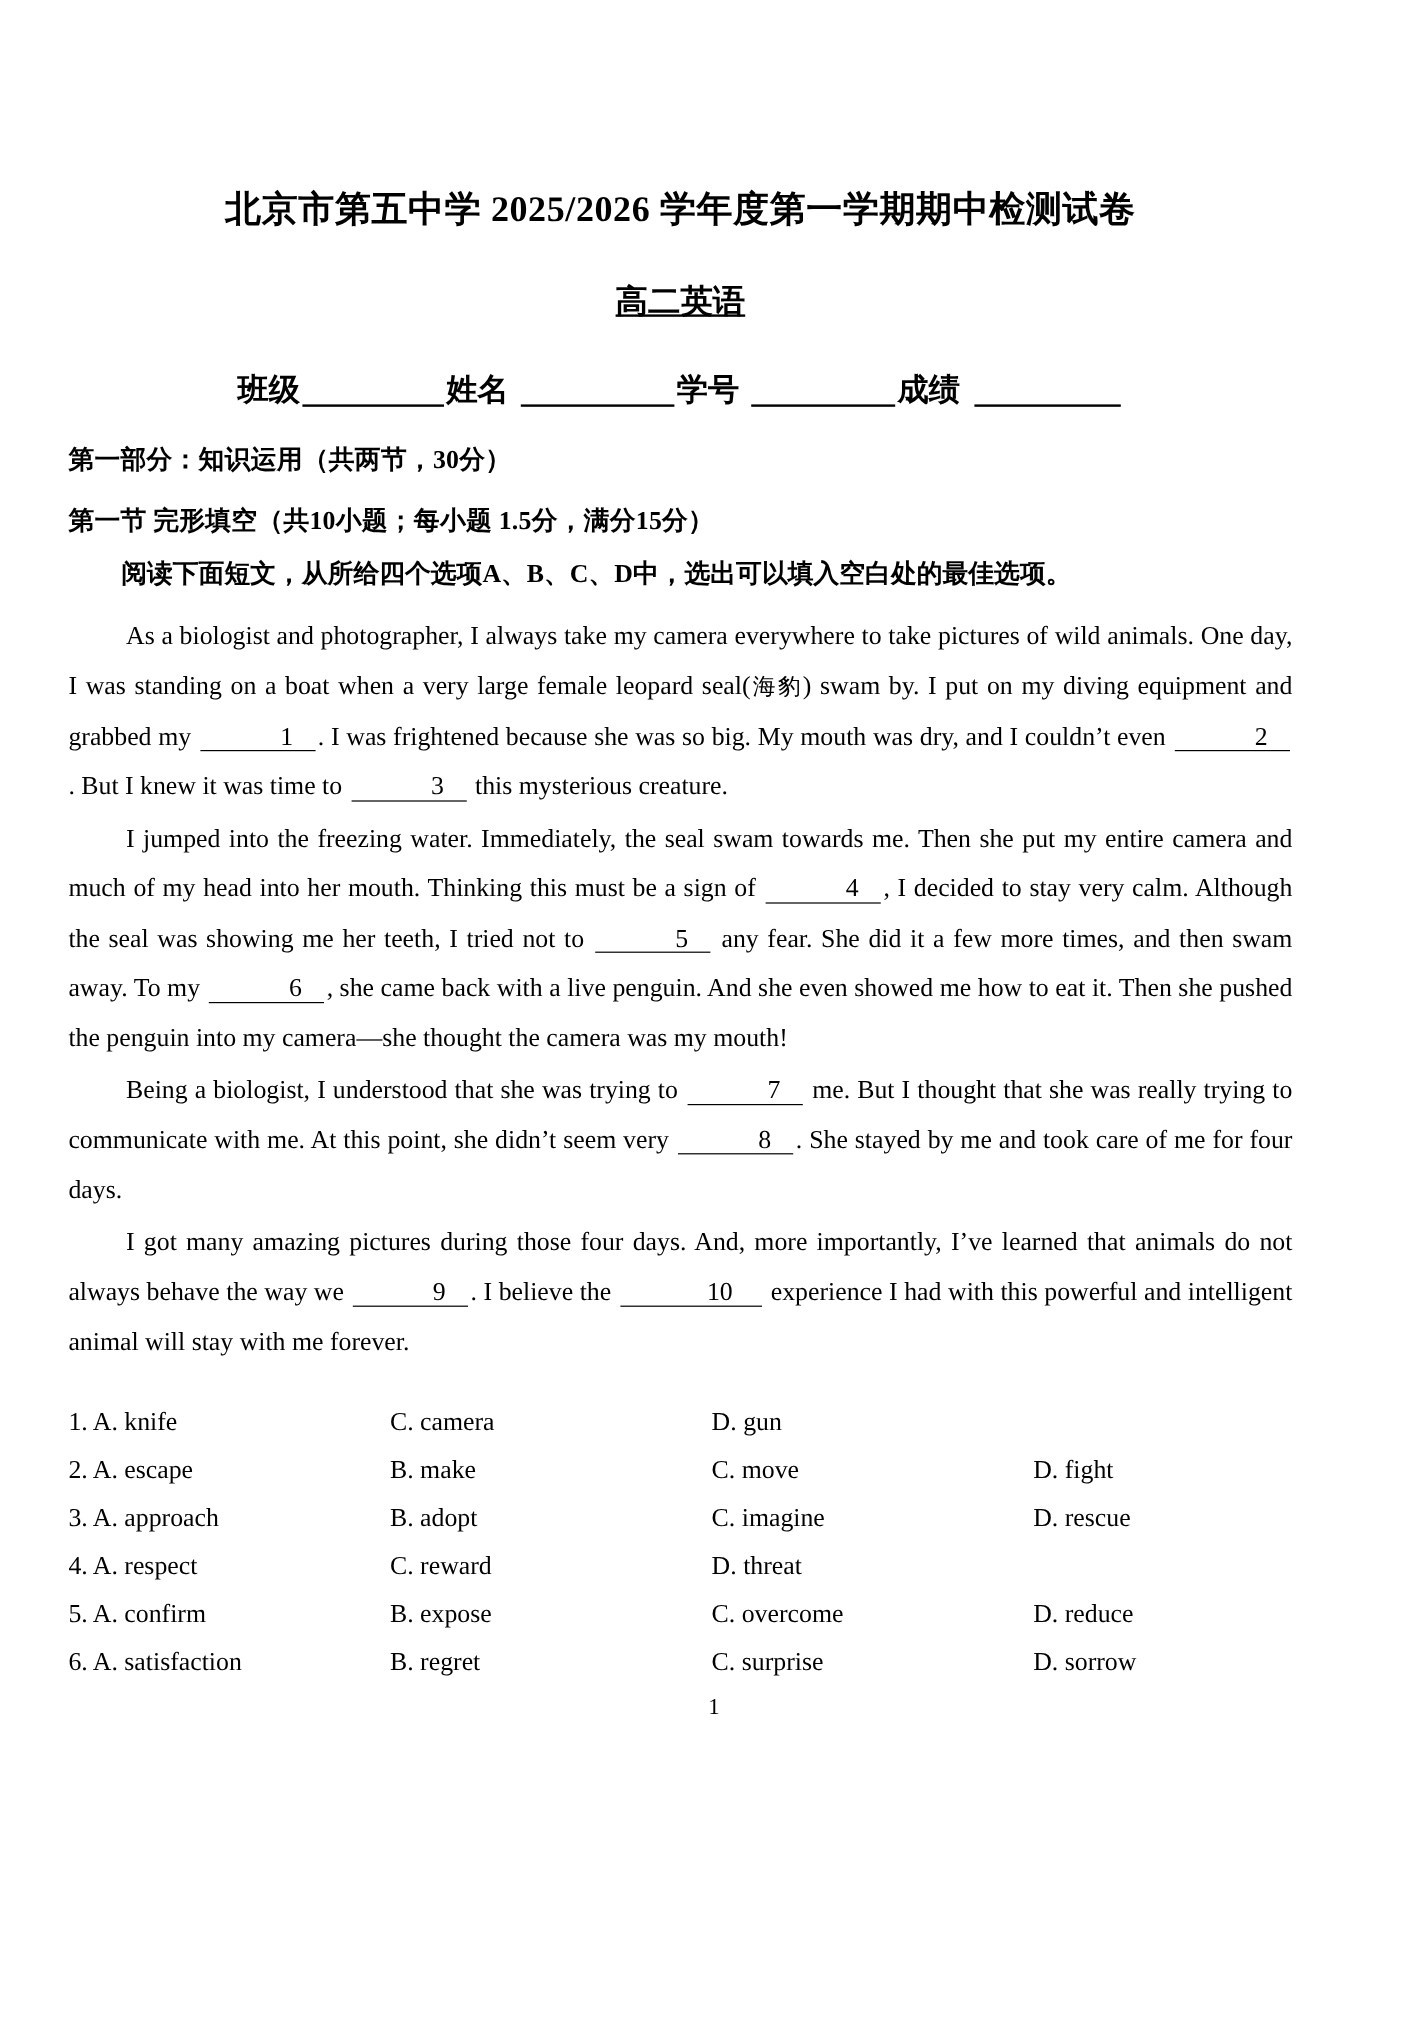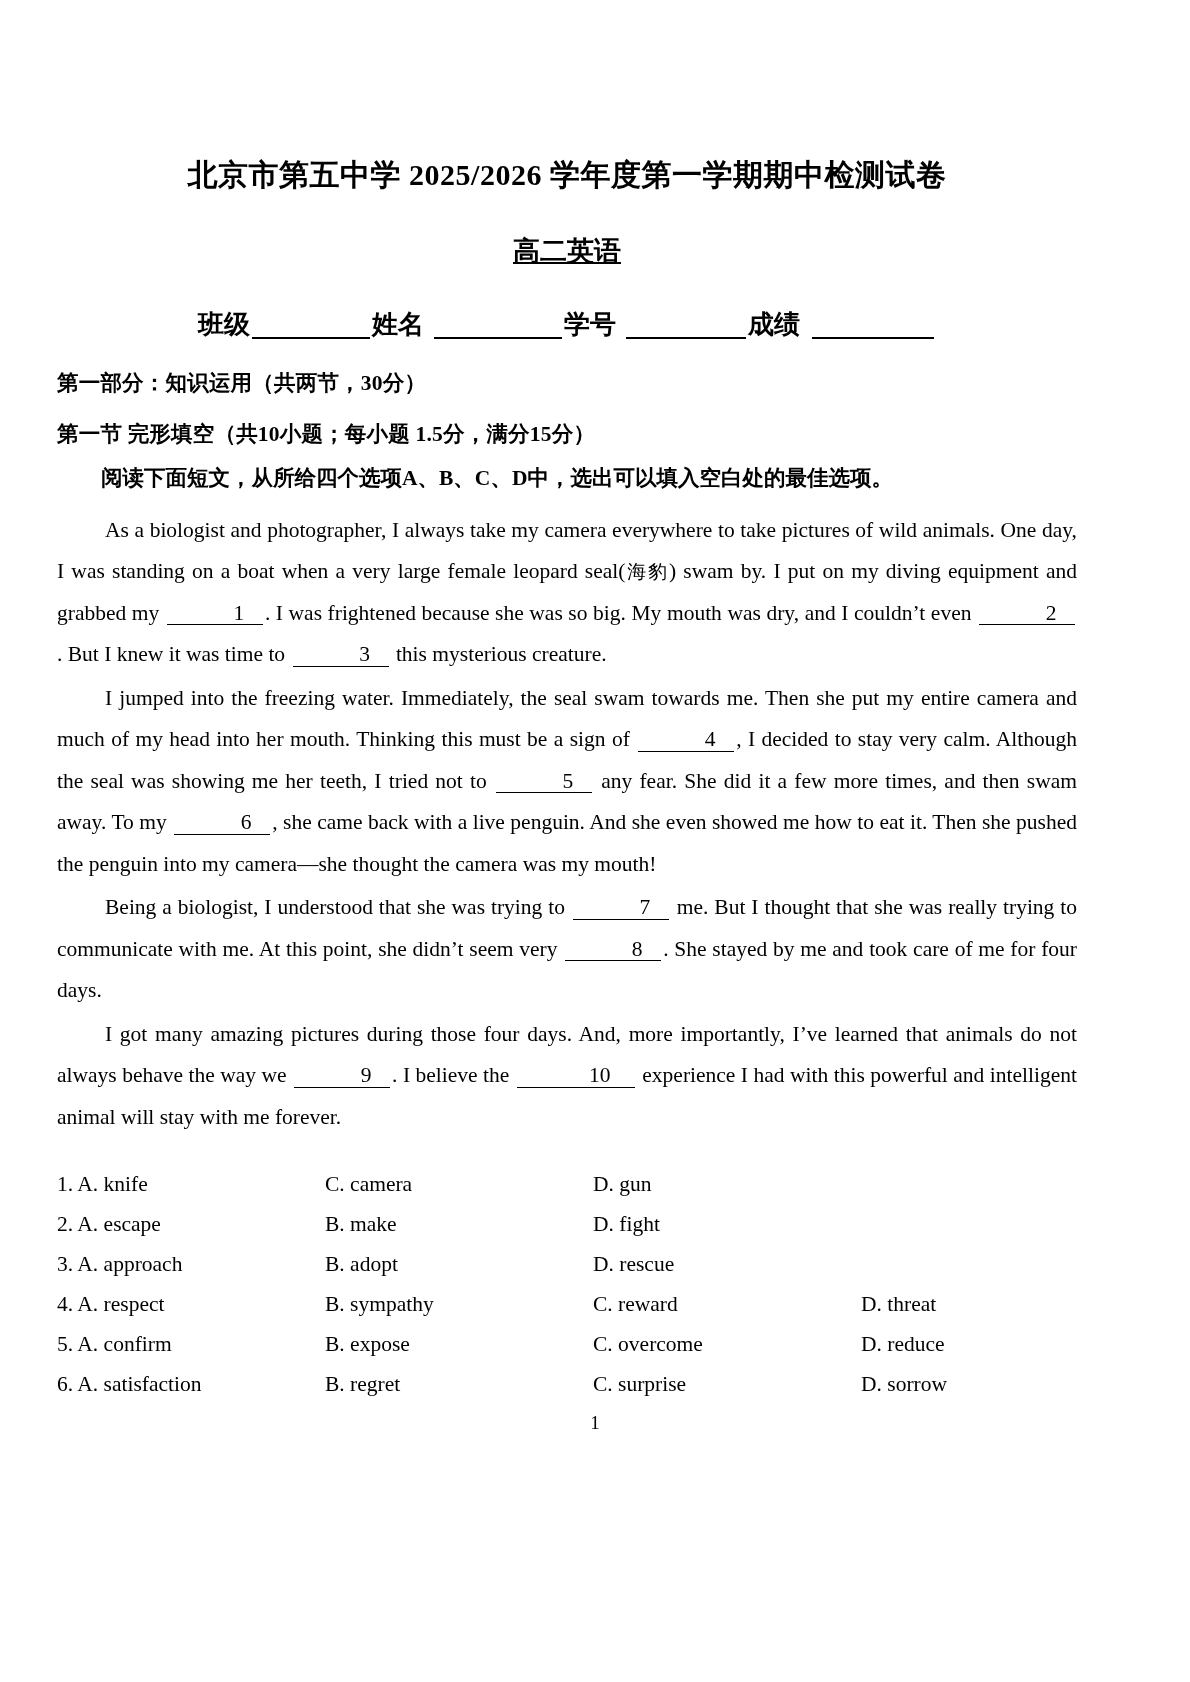--- a/index.html
+++ b/index.html
@@ -196,30 +196,31 @@
 
     <div class="options">
       <div class="opt-row">
         <span class="opt-cell opt-a">1. A. knife</span>
         <span class="opt-cell opt-c">C. camera</span>
         <span class="opt-cell opt-d">D. gun</span>
       </div>
       <div class="opt-row">
         <span class="opt-cell opt-a">2. A. escape</span>
         <span class="opt-cell opt-b">B. make</span>
+        <span class="opt-cell opt-c">C. move</span>
         <span class="opt-cell opt-d">D. fight</span>
       </div>
       <div class="opt-row">
         <span class="opt-cell opt-a">3. A. approach</span>
         <span class="opt-cell opt-b">B. adopt</span>
+        <span class="opt-cell opt-c">C. imagine</span>
         <span class="opt-cell opt-d">D. rescue</span>
       </div>
       <div class="opt-row">
         <span class="opt-cell opt-a">4. A. respect</span>
-        <span class="opt-cell opt-b">B. sympathy</span>
         <span class="opt-cell opt-c">C. reward</span>
         <span class="opt-cell opt-d">D. threat</span>
       </div>
       <div class="opt-row">
         <span class="opt-cell opt-a">5. A. confirm</span>
         <span class="opt-cell opt-b">B. expose</span>
         <span class="opt-cell opt-c">C. overcome</span>
         <span class="opt-cell opt-d">D. reduce</span>
       </div>
       <div class="opt-row">

